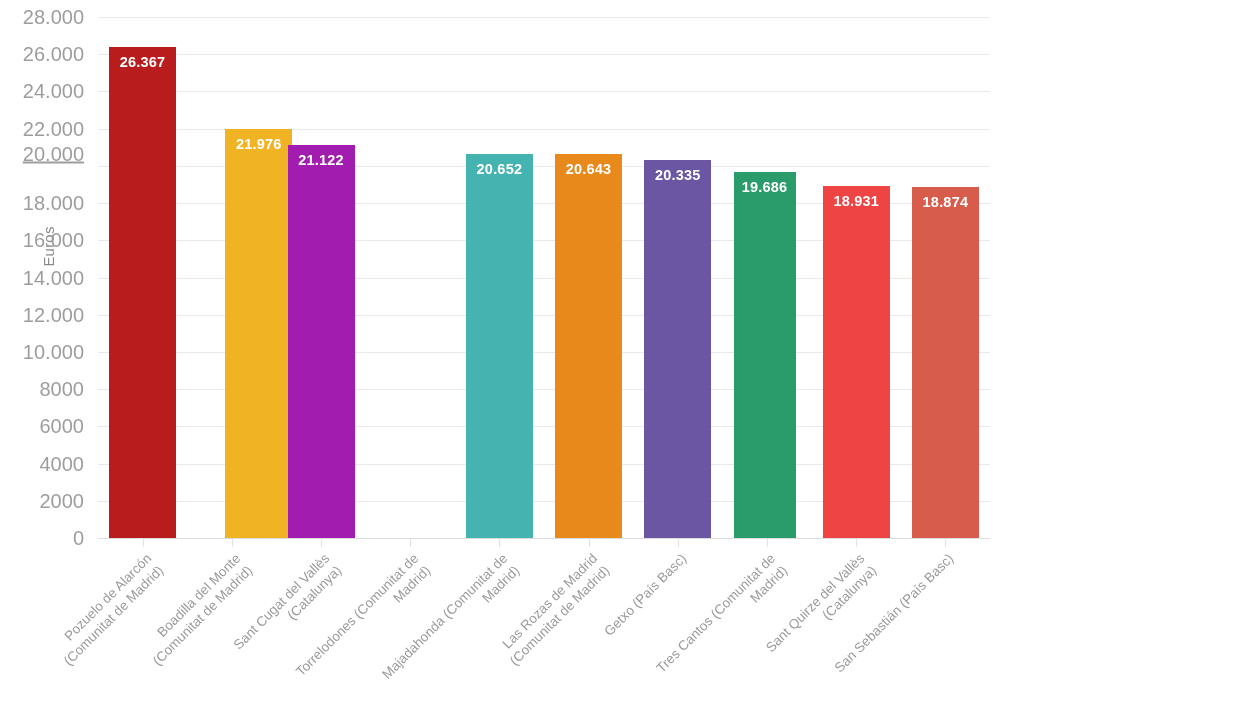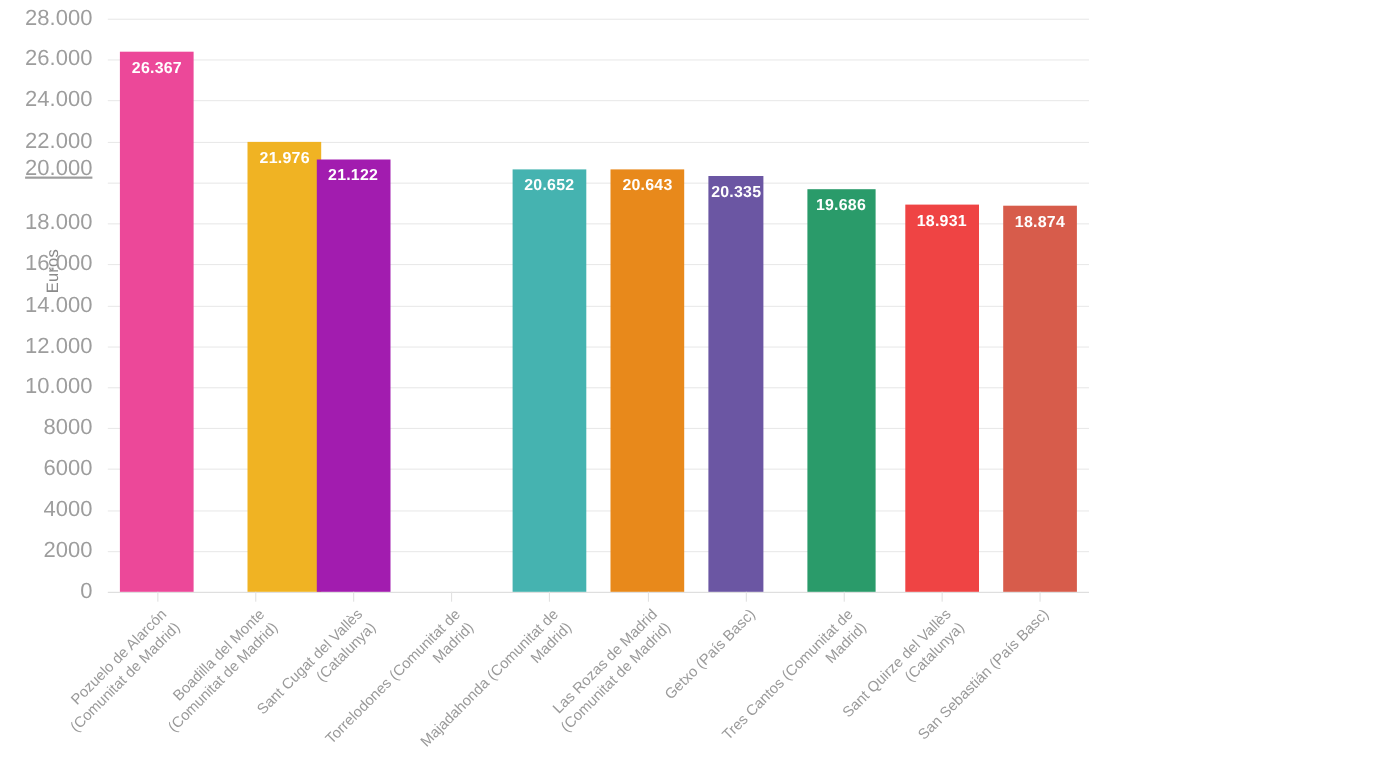--- a/index.html
+++ b/index.html
@@ -171,21 +171,21 @@
       <div class="gridline" style="top: 186.071px;"></div>
       <div class="gridline" style="top: 148.857px;"></div>
       <div class="gridline" style="top: 111.643px;"></div>
       <div class="gridline" style="top: 74.4286px;"></div>
       <div class="gridline" style="top: 37.2143px;"></div>
       <div class="gridline" style="top: 0px;"></div>
     </div>
 
   <div class="bars-layer" id="bars-layer">
       <div class="bar-slot" style="left: 11.1px; width: 67px;">
-        <div class="bar" title="Pozuelo de Alarcón (Comunitat de Madrid): 26.367" style="height: 490.615px; background: #ec4899;">
+        <div class="bar" title="Pozuelo de Alarcón (Comunitat de Madrid): 26.367" style="height: 490.615px; background: #b91c1c;">
           <div class="bar-value">26.367</div>
         </div>
       </div>
       <div class="bar-slot" style="left: 100.3px; width: 67px; margin-left: 27px;">
         <div class="bar" title="Boadilla del Monte (Comunitat de Madrid): 21.976" style="height: 408.911px; background: rgb(240, 179, 35);">
           <div class="bar-value">21.976</div>
         </div>
       </div>
       <div class="bar-slot" style="left: 189.5px; width: 67px;">
         <div class="bar" title="Sant Cugat del Vallès (Catalunya): 21.122" style="height: 393.02px; background: #a21caf;">
@@ -195,21 +195,21 @@
       <div class="bar-slot" style="left: 367.9px; width: 67px;">
         <div class="bar" title="Majadahonda (Comunitat de Madrid): 20.652" style="height: 384.275px; background: rgb(69, 179, 176);">
           <div class="bar-value">20.652</div>
         </div>
       </div>
       <div class="bar-slot" style="left: 457.1px; width: 67px;">
         <div class="bar" title="Las Rozas de Madrid (Comunitat de Madrid): 20.643" style="height: 384.107px; background: rgb(232, 137, 27);">
           <div class="bar-value">20.643</div>
         </div>
       </div>
-      <div class="bar-slot" style="left: 546.3px; width: 50px;">
+      <div class="bar-slot" style="left: 546.3px; width: 67px;">
         <div class="bar" title="Getxo (País Basc): 20.335" style="height: 378.376px; background: rgb(107, 86, 163);">
           <div class="bar-value">20.335</div>
         </div>
       </div>
       <div class="bar-slot" style="left: 635.5px; width: 62px;">
         <div class="bar" title="Tres Cantos (Comunitat de Madrid): 19.686" style="height: 366.3px; background: rgb(42, 155, 106);">
           <div class="bar-value">19.686</div>
         </div>
       </div>
       <div class="bar-slot" style="left: 724.7px; width: 67px;">

